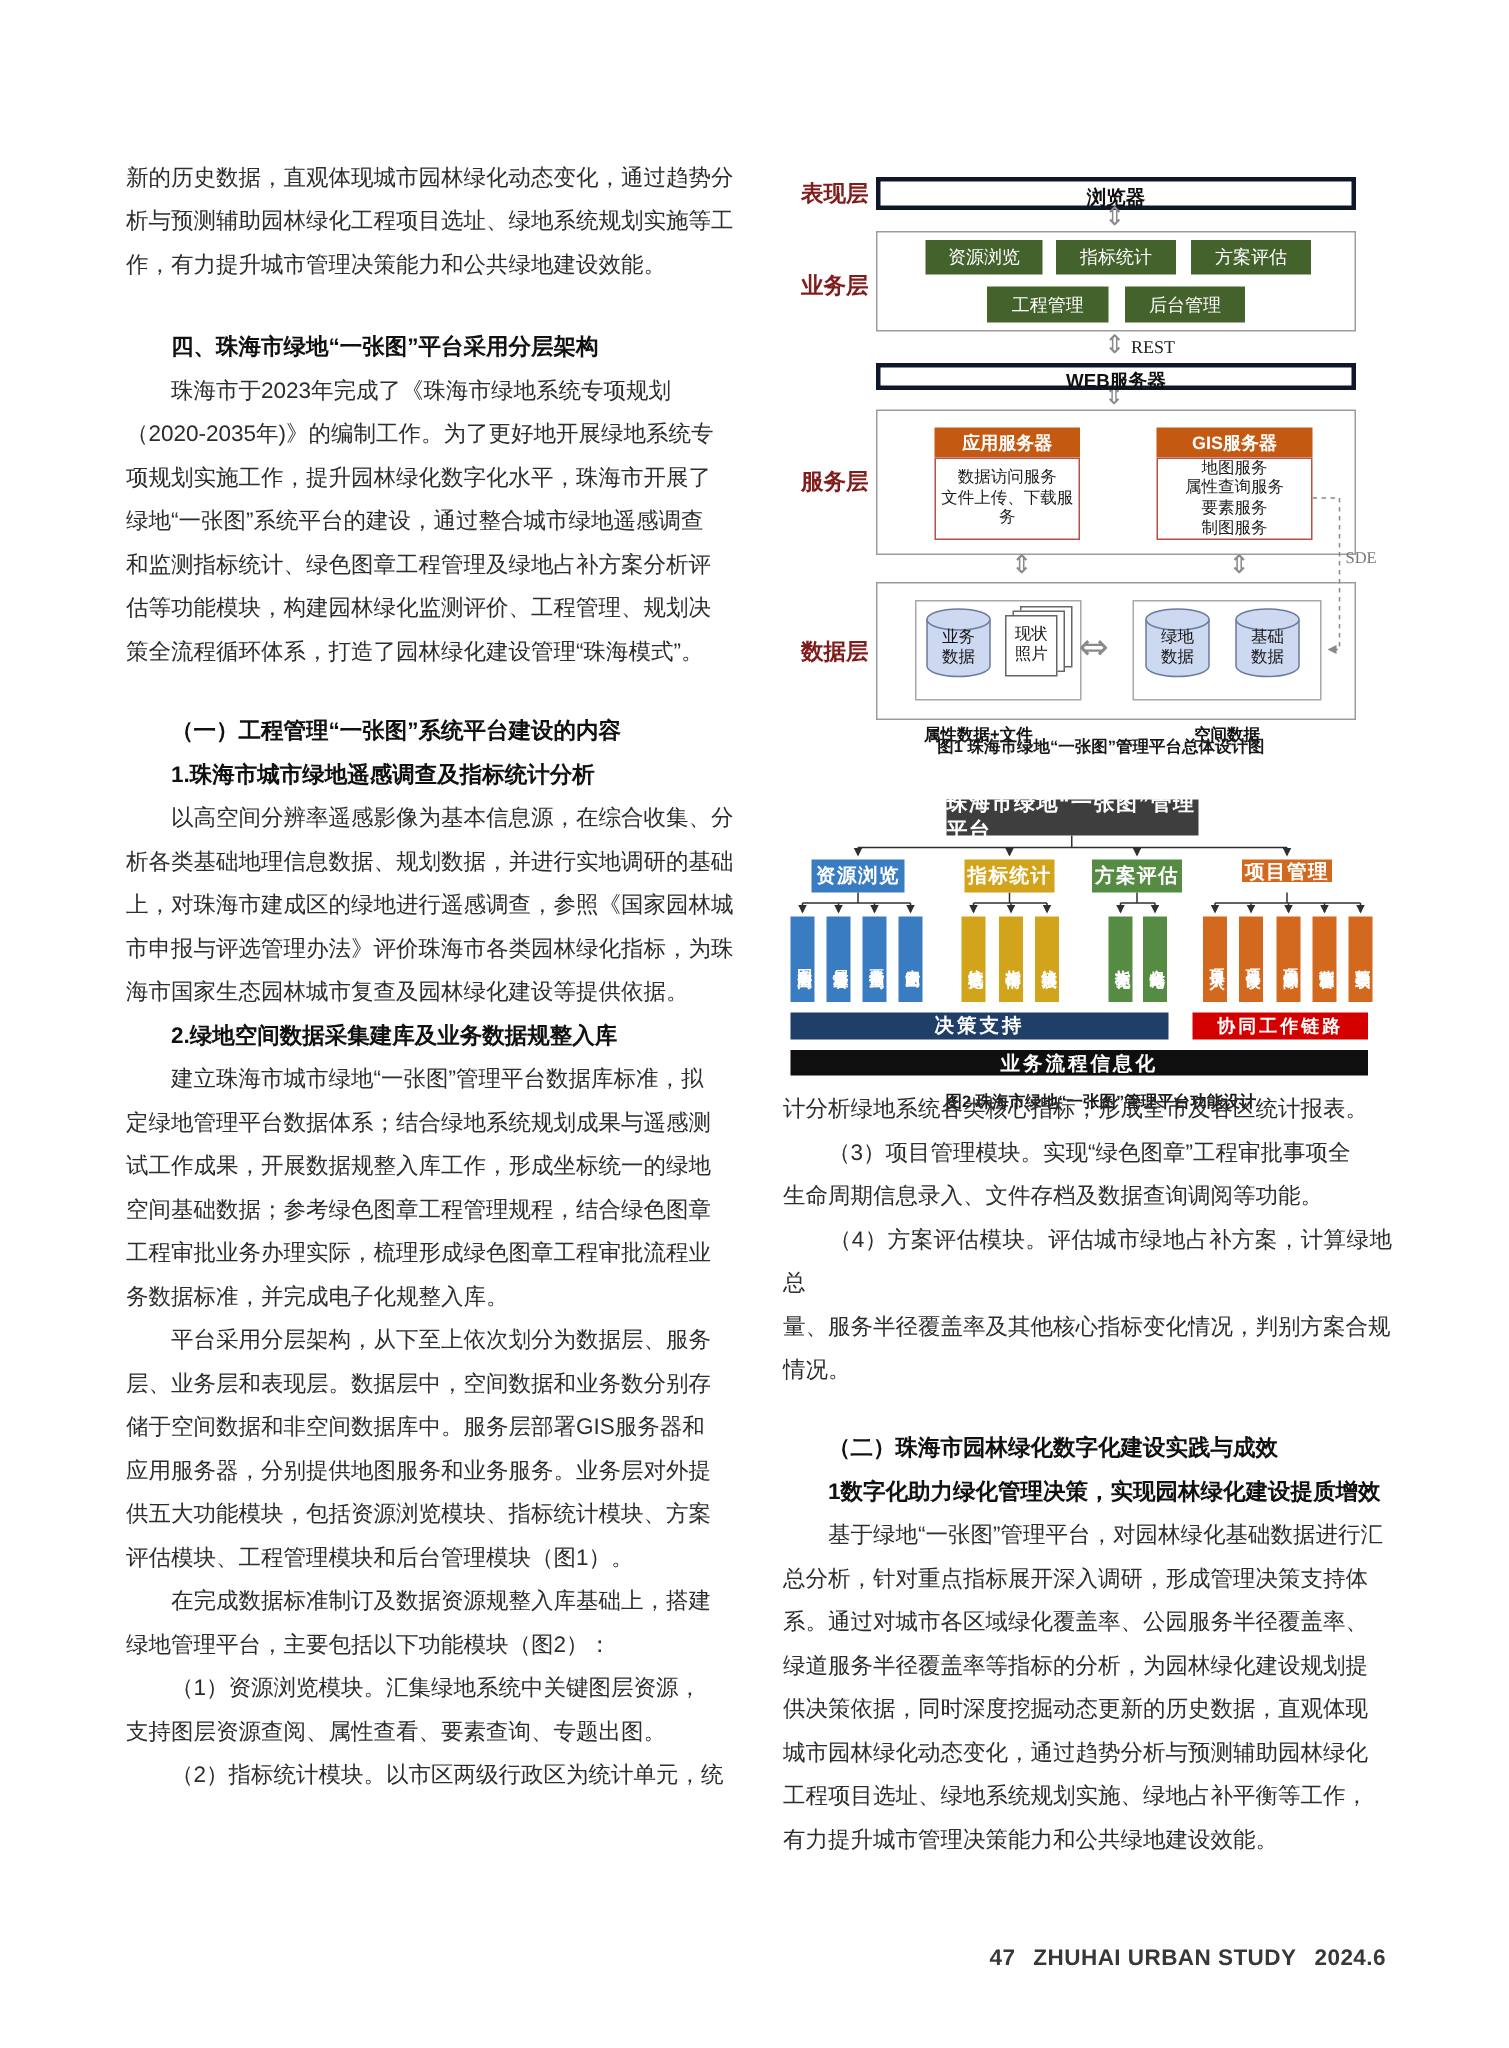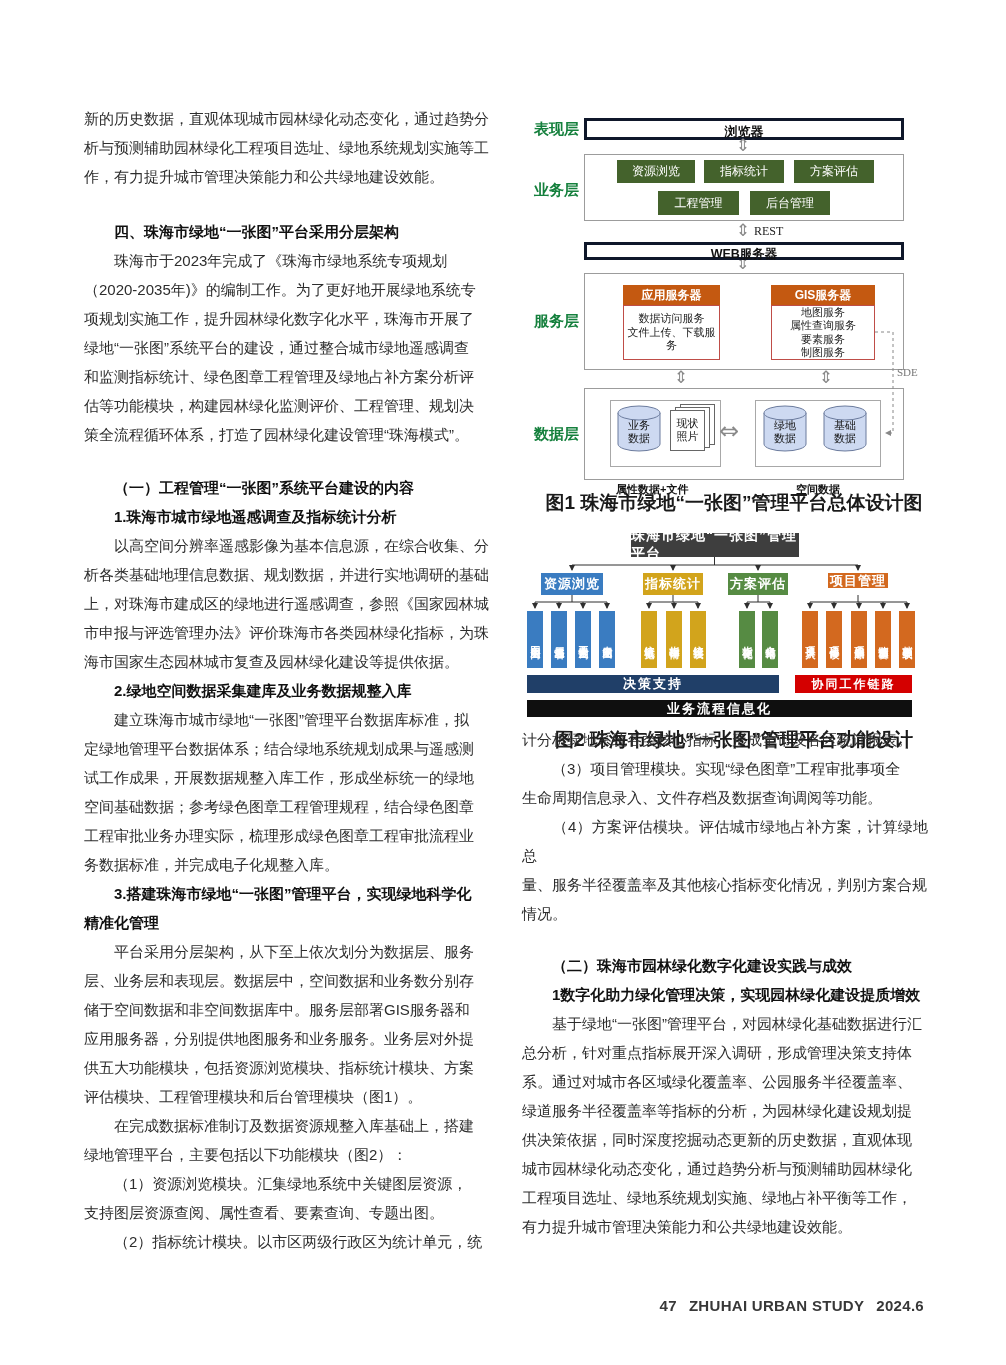--- a/index.html
+++ b/index.html
@@ -7,23 +7,23 @@
         font-family:"Liberation Sans","DejaVu Sans",sans-serif;color:#2d2d2d;overflow:hidden;}
   
   .col{position:absolute;width:406px;font-size:15px;line-height:29px;}
   .pre{white-space:pre-line;text-align:justify;}
   .para{margin:0;}
   .hd{margin:0;font-weight:bold;color:#111;}
   .mt26{margin-top:26px;} .mt24{margin-top:24px;} .mt23{margin-top:23px;}
   
   .fig{position:absolute;}
   .abs{position:absolute;box-sizing:border-box;}
-  .caption{position:absolute;width:100%;text-align:center;font-weight:bold;font-size:19px;color:#1a1a1a;}
-  
-  .f1-label{position:absolute;left:12px;width:52px;font-weight:bold;font-size:15px;color:#15803d;}
+  .caption{position:absolute;width:100%;text-align:center;font-weight:bold;font-size:11px;color:#1a1a1a;}
+  
+  .f1-label{position:absolute;left:12px;width:52px;font-weight:bold;font-size:15px;color:#7f1d1d;}
   .frame{border:1px solid #9c9c9c;background:#fff;}
   .wbox{border:3px solid #0f172a;background:#fff;text-align:center;font-weight:bold;font-size:13px;color:#111;}
   .gbox{background:#44622c;color:#fff;text-align:center;font-size:12px;display:flex;align-items:center;justify-content:center;}
   .srv-hdr{background:#c45911;color:#fff;font-weight:bold;font-size:12px;text-align:center;display:flex;align-items:center;justify-content:center;}
   .srv-body{border:1px solid #bf4d47;background:#fff;color:#1c1c1c;font-size:11px;line-height:13.5px;text-align:center;
             display:flex;flex-direction:column;align-items:center;justify-content:center;white-space:pre-line;}
   .subframe{border:1px solid #a8a8a8;background:#fff;}
   .darr{position:absolute;color:#8a8a8a;font-family:"DejaVu Sans",sans-serif;line-height:1;}
   .cyl-label{position:absolute;top:13px;left:0;right:0;text-align:center;font-size:11px;line-height:13px;color:#141414;}
   .cyl-wrap{position:absolute;width:46px;height:50px;}
@@ -69,22 +69,20 @@
 上，对珠海市建成区的绿地进行遥感调查，参照《国家园林城
 市申报与评选管理办法》评价珠海市各类园林绿化指标，为珠
 海市国家生态园林城市复查及园林绿化建设等提供依据。</p>
     <p class="hd">　　2.绿地空间数据采集建库及业务数据规整入库</p>
     <p class="para pre">　　建立珠海市城市绿地“一张图”管理平台数据库标准，拟
 定绿地管理平台数据体系；结合绿地系统规划成果与遥感测
 试工作成果，开展数据规整入库工作，形成坐标统一的绿地
 空间基础数据；参考绿色图章工程管理规程，结合绿色图章
 工程审批业务办理实际，梳理形成绿色图章工程审批流程业
 务数据标准，并完成电子化规整入库。</p>
-    <p class="hd pre">　　3.搭建珠海市绿地“一张图”管理平台，实现绿地科学化
-精准化管理</p>
     <p class="para pre">　　平台采用分层架构，从下至上依次划分为数据层、服务
 层、业务层和表现层。数据层中，空间数据和业务数分别存
 储于空间数据和非空间数据库中。服务层部署GIS服务器和
 应用服务器，分别提供地图服务和业务服务。业务层对外提
 供五大功能模块，包括资源浏览模块、指标统计模块、方案
 评估模块、工程管理模块和后台管理模块（图1）。</p>
     <p class="para pre">　　在完成数据标准制订及数据资源规整入库基础上，搭建
 绿地管理平台，主要包括以下功能模块（图2）：</p>
     <p class="para pre">　　（1）资源浏览模块。汇集绿地系统中关键图层资源，
 支持图层资源查阅、属性查看、要素查询、专题出图。</p>

